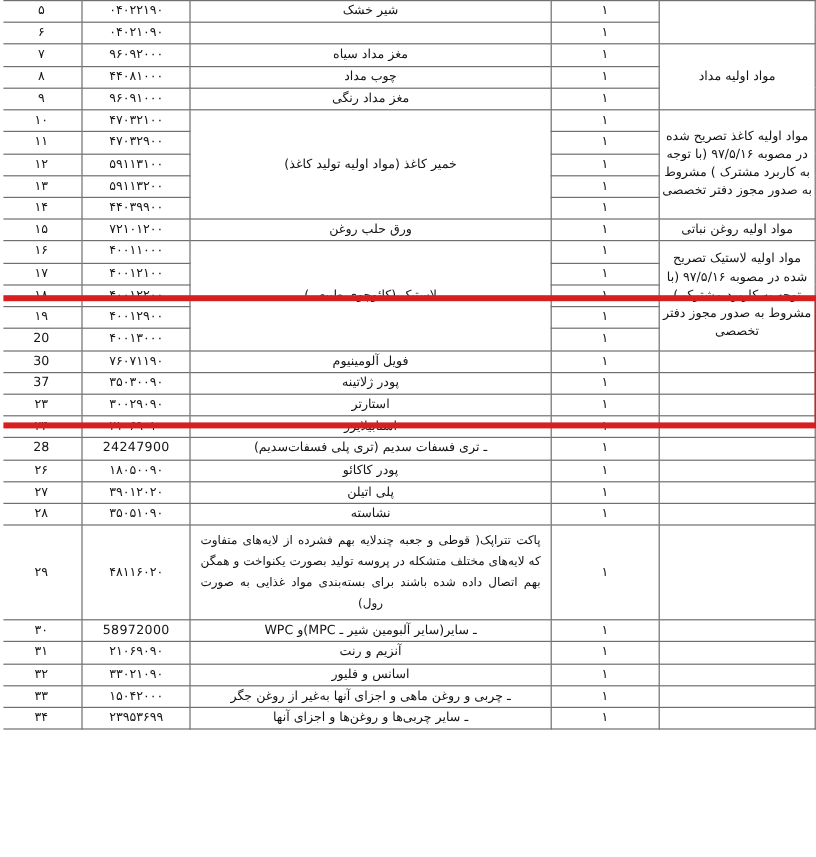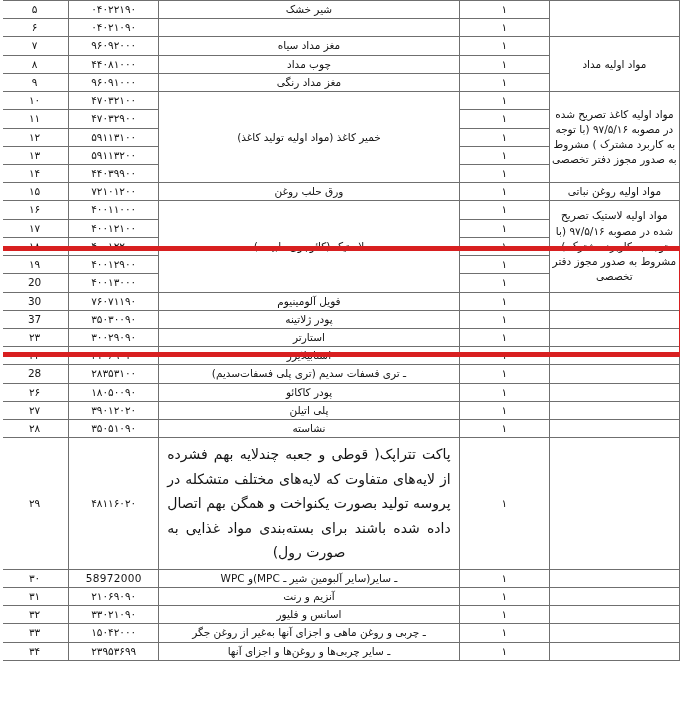--- a/index.html
+++ b/index.html
@@ -55,21 +55,21 @@
   td.desc {
     text-align: center;
     padding: 2px 6px;
     font-size: 11px;
   }
   td.desc.justify {
     text-align: justify;
     text-align-last: center;
     line-height: 1.75;
     padding: 4px 8px;
-    font-size: 14px;
+    font-size: 10px;
   }
   td.code { font-size: 11px; letter-spacing: 0.3px; }
   td.no   { font-size: 11px; }
 
   
   #highlight {
     position: absolute;
     border: 5px solid #d81f20;
     pointer-events: none;
     box-sizing: border-box;
@@ -226,21 +226,21 @@
         <td class="group"></td>
         <td class="qty">١</td>
         <td class="desc">استابیلایزر</td>
         <td class="code">٢١٠۶٩٠١٠</td>
         <td class="no">٢۴</td>
       </tr>
       <tr>
         <td class="group"></td>
         <td class="qty">١</td>
         <td class="desc">ـ تری فسفات سدیم (تری پلی فسفات‌سدیم)</td>
-        <td class="code">٢٨٣۵٣١٠٠</td>
+        <td class="code">24247900</td>
         <td class="no">28</td>
       </tr>
       <tr>
         <td class="group"></td>
         <td class="qty">١</td>
         <td class="desc">پودر کاکائو</td>
         <td class="code">١٨٠۵٠٠٩٠</td>
         <td class="no">٢۶</td>
       </tr>
       <tr>

